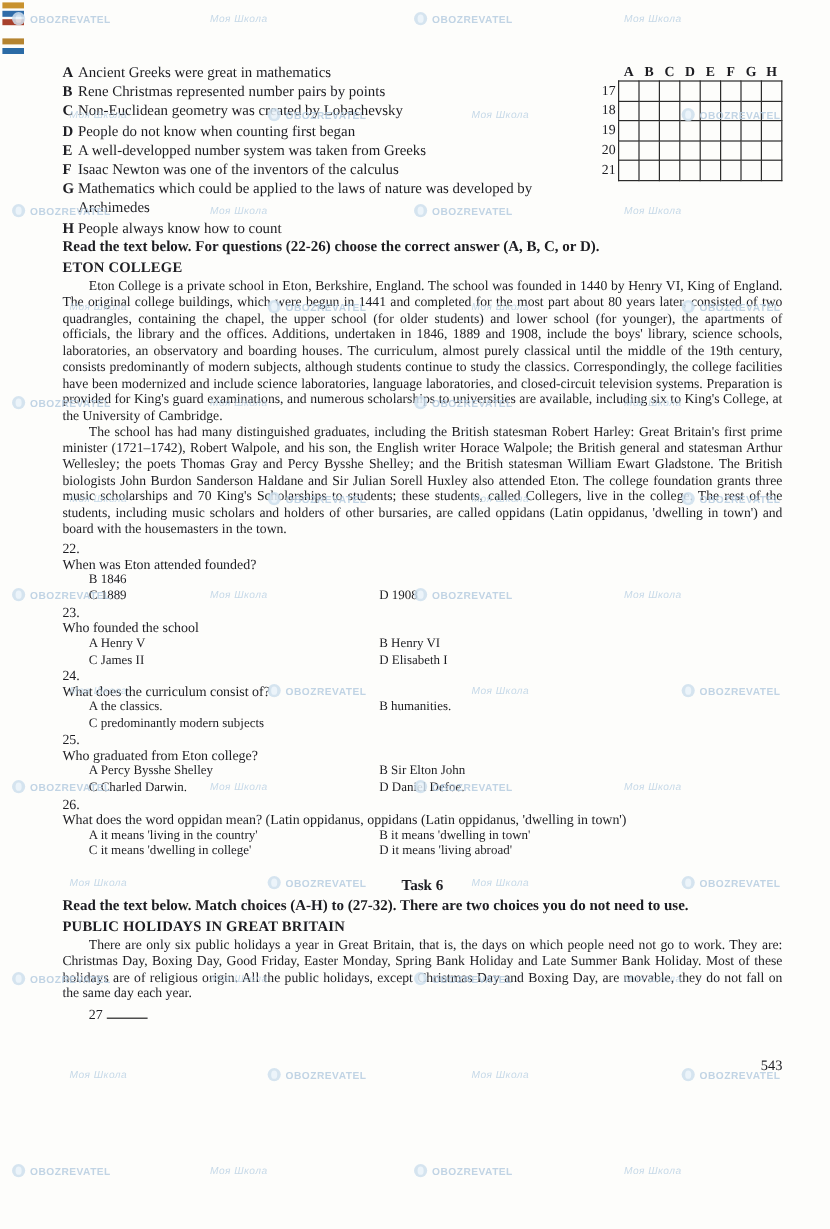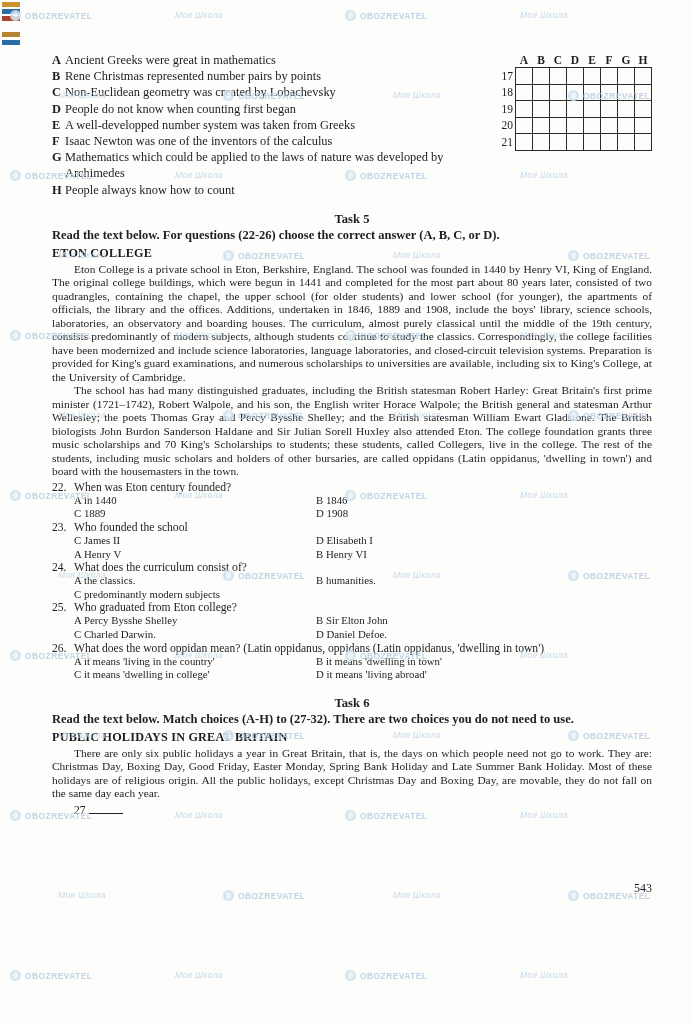--- a/index.html
+++ b/index.html
@@ -88,21 +88,21 @@
   h3.ttl{
     text-align:left;font-size:12.2px;font-weight:bold;
     margin:3px 0 2px 0;letter-spacing:.2px;
   }
   p.body{
     font-size:11.4px;line-height:13.5px;
     text-align:justify;margin:0;
     text-indent:22px;
   }
   .qlist{margin-top:2px;font-size:11.6px;}
-  .q{display:flex;margin-top:0px;}
+  .q{display:flex;margin-top:0px;flex-direction:column;}
   .q .num{width:22px;flex:none;}
   .q .qt{flex:1;}
   .answers{display:flex;font-size:10.8px;line-height:13.6px;padding-left:22px;}
   .answers .c1{width:242px;flex:none;}
   .answers .c2{flex:1;}
   .blank{
     display:inline-block;border-bottom:1px solid #222;
     width:34px;height:9px;
   }
   .pno{
@@ -159,52 +159,50 @@
     </div>
     <div class="row indent-sub">
       <span class="tx">Archimedes</span>
     </div>
     <div class="row">
       <span class="lt">H</span>
       <span class="tx">People always know how to count</span>
     </div>
   </div>
 
-  <h2 class="task">Task 5</h2>
   <p class="instr">Read the text below. For questions (22-26) choose the correct answer (A, B, C, or D).</p>
   <h3 class="ttl">ETON COLLEGE</h3>
   <p class="body">Eton College is a private school in Eton, Berkshire, England. The school was founded in 1440 by  Henry VI, King of England. The original college buildings, which were begun in 1441 and completed for the most part about 80 years later, consisted of two quadrangles, containing the chapel, the upper school (for older students) and lower school (for younger), the apartments of officials, the library and the offices. Additions, undertaken in 1846, 1889 and 1908, include the boys' library, science schools, laboratories, an observatory and boarding houses. The curriculum, almost purely classical until the middle of the 19th century, consists predominantly of modern subjects, although students continue to study the classics. Correspondingly, the college facilities have been modernized and include science laboratories, language laboratories, and closed-circuit television systems. Preparation is provided for King's guard examinations, and numerous scholarships to universities are available, including six to King's College, at the University of Cambridge.</p>
   <p class="body">The school has had many distinguished graduates, including the British statesman Robert Harley: Great Britain's first prime minister (1721–1742), Robert Walpole, and his son, the English writer Horace Walpole; the British general and statesman Arthur Wellesley; the poets Thomas Gray and Percy Bysshe Shelley; and the British statesman William Ewart Gladstone. The British biologists John Burdon Sanderson Haldane and Sir Julian Sorell Huxley also attended Eton. The college foundation grants three music scholarships and 70 King's Scholarships to students; these students, called Collegers, live in the college. The rest of the students, including music scholars and holders of other bursaries, are called oppidans (Latin oppidanus, 'dwelling in town') and board with the housemasters in the town.</p>
 
   <div class="qlist">
 
     <div class="q">
       <span class="num">22.</span>
-      <span class="qt">When was Eton century founded?</span>
-    </div>
-    <div class="answers">
-      <span class="c1">A in 1440</span>
+      <span class="qt">When was Eton attended founded?</span>
+    </div>
+    <div class="answers">
       <span class="c2">B 1846</span>
     </div>
     <div class="answers">
       <span class="c1">C 1889</span>
       <span class="c2">D 1908</span>
     </div>
 
     <div class="q">
       <span class="num">23.</span>
       <span class="qt">Who founded the school</span>
     </div>
     <div class="answers">
+      <span class="c1">A Henry V</span>
+      <span class="c2">B Henry VI</span>
+    </div>
+    <div class="answers">
       <span class="c1">C James II</span>
       <span class="c2">D Elisabeth I</span>
-    </div>
-    <div class="answers">
-      <span class="c1">A Henry V</span>
-      <span class="c2">B Henry VI</span>
     </div>
 
     <div class="q">
       <span class="num">24.</span>
       <span class="qt">What does the curriculum consist of?</span>
     </div>
     <div class="answers">
       <span class="c1">A the classics.</span>
       <span class="c2">B humanities.</span>
     </div>

